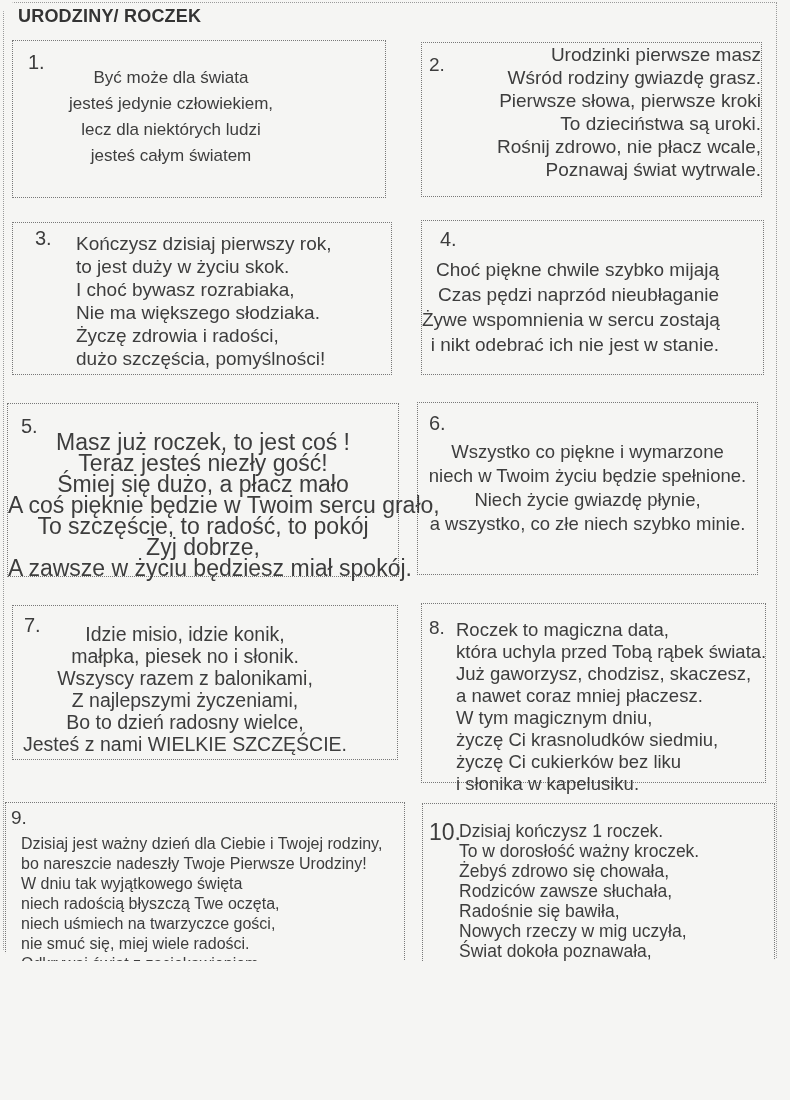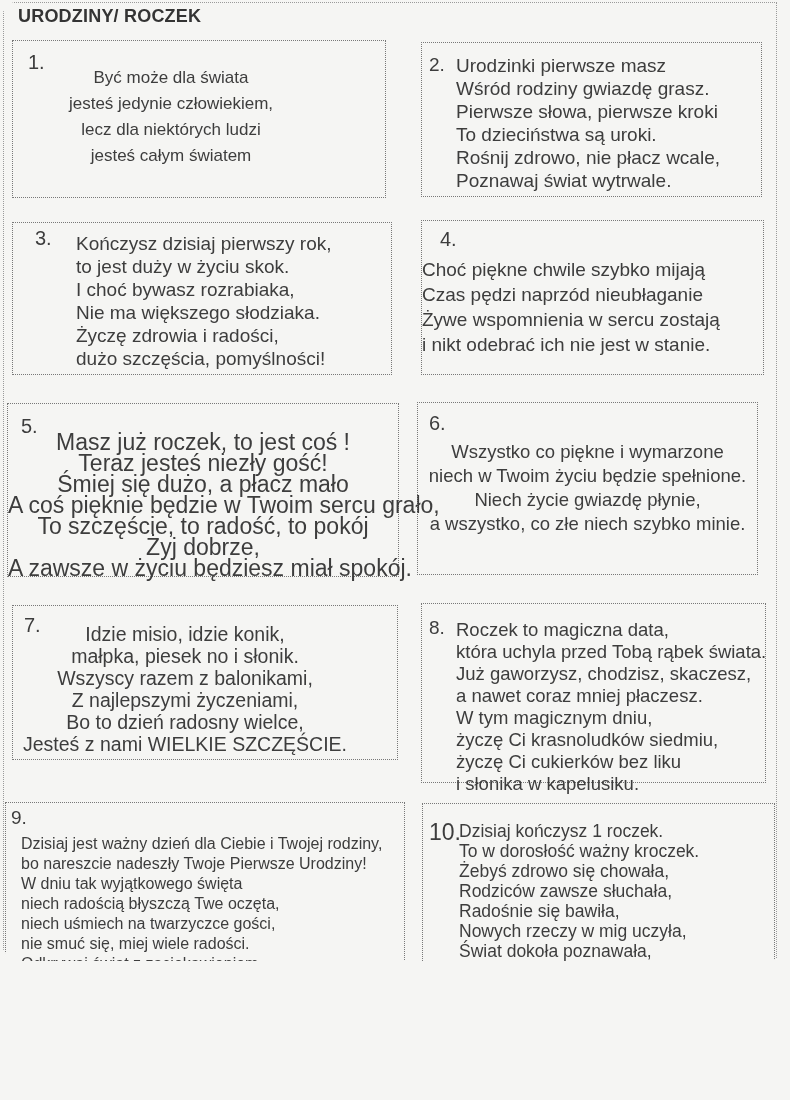--- a/index.html
+++ b/index.html
@@ -47,29 +47,29 @@
     color:#3d3d3d;
   }
 
   
   .b1 { left:12px; top:40px;  width:374px; height:158px; }
   .b1 .num { left:15px; top:10px; }
   .b1 .txt { margin-top:24px; text-align:center; padding-right:56px; font-size:17px; line-height:26px; }
   
   .b2 { left:421px; top:42px; width:341px; height:155px; }
   .b2 .num { left:7px; top:11px; font-size:19px; }
-  .b2 .txt { margin-top:11px; padding-left:34px; font-size:19px; line-height:23px; }
+  .b2 .txt { padding-left:34px; font-size:19px; line-height:23px;text-align:right; }
   
   .b3 { left:12px; top:222px; width:380px; height:153px; }
   .b3 .num { left:22px; top:4px; }
   .b3 .txt { margin-top:9px; padding-left:63px; font-size:19px; line-height:23px; }
   
   .b4 { left:421px; top:220px; width:343px; height:155px; }
   .b4 .num { left:18px; top:7px; }
-  .b4 .txt { margin-top:36px; text-align:left; padding-right:44px; font-size:19px; line-height:25px; }
+  .b4 .txt { margin-top:36px; text-align:right; padding-right:44px; font-size:19px; line-height:25px; }
   
   .b5 { left:7px; top:403px; width:392px; height:174px; }
   .b5 .num { left:13px; top:11px; }
   .b5 .txt { margin-top:28px; text-align:center; font-size:23px; line-height:21px; }
   
   .b6 { left:417px; top:402px; width:341px; height:173px; }
   .b6 .num { left:11px; top:9px; }
   .b6 .txt { margin-top:37px; text-align:center; font-size:18.5px; line-height:24px; }
   
   .b7 { left:12px; top:605px; width:386px; height:155px; }

